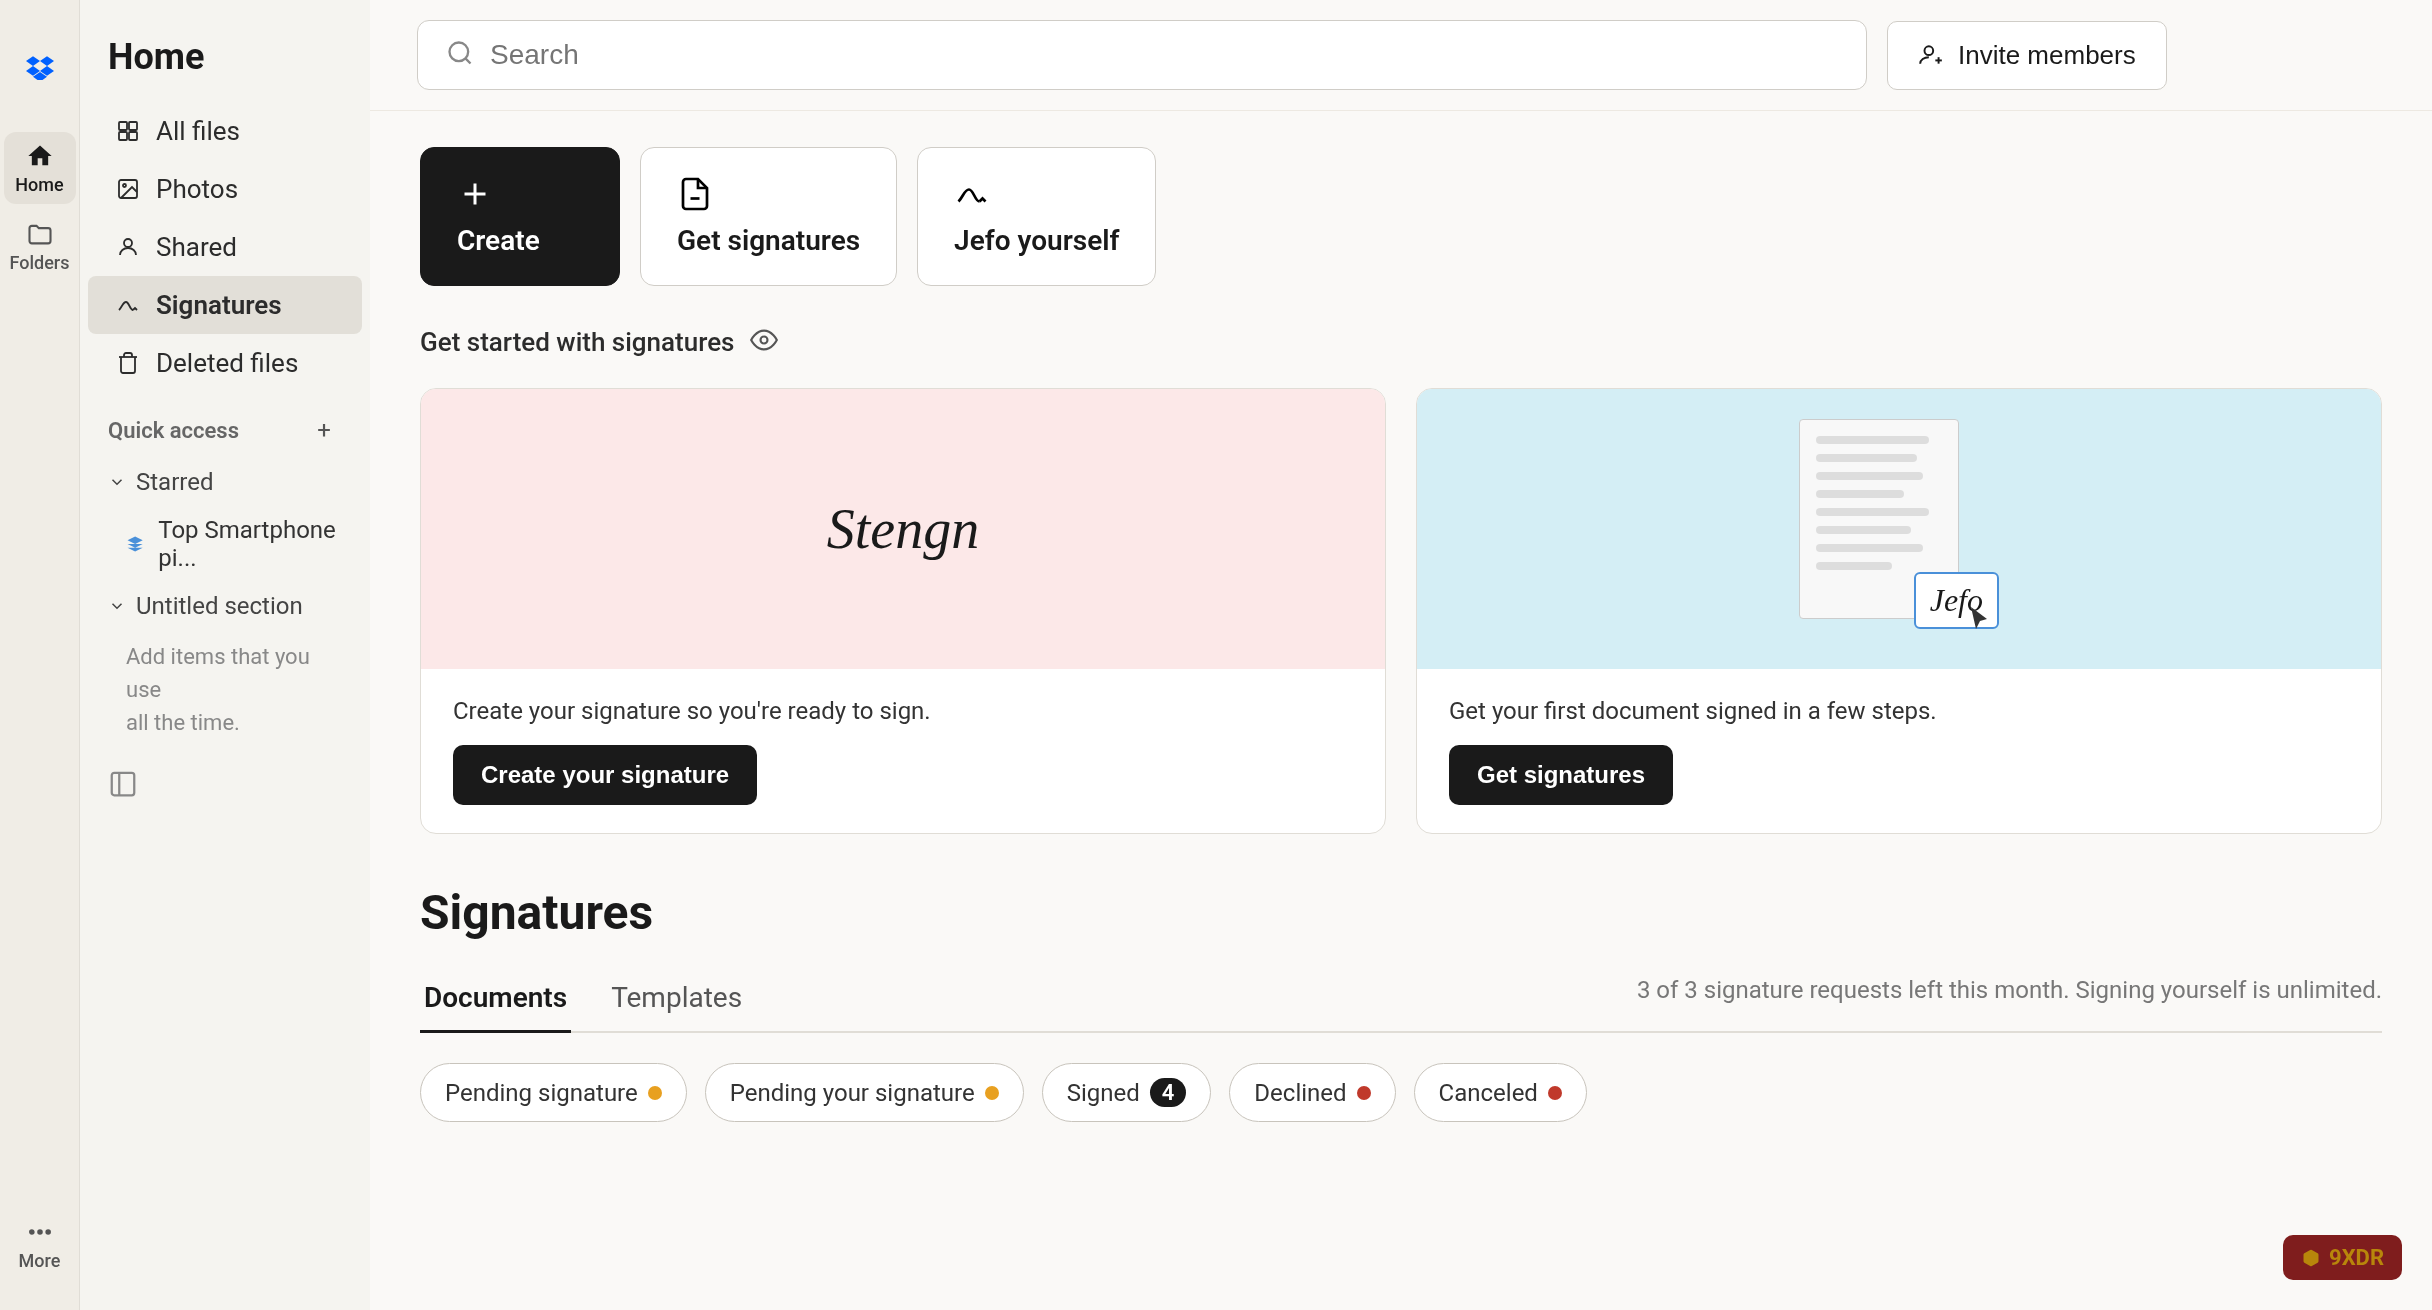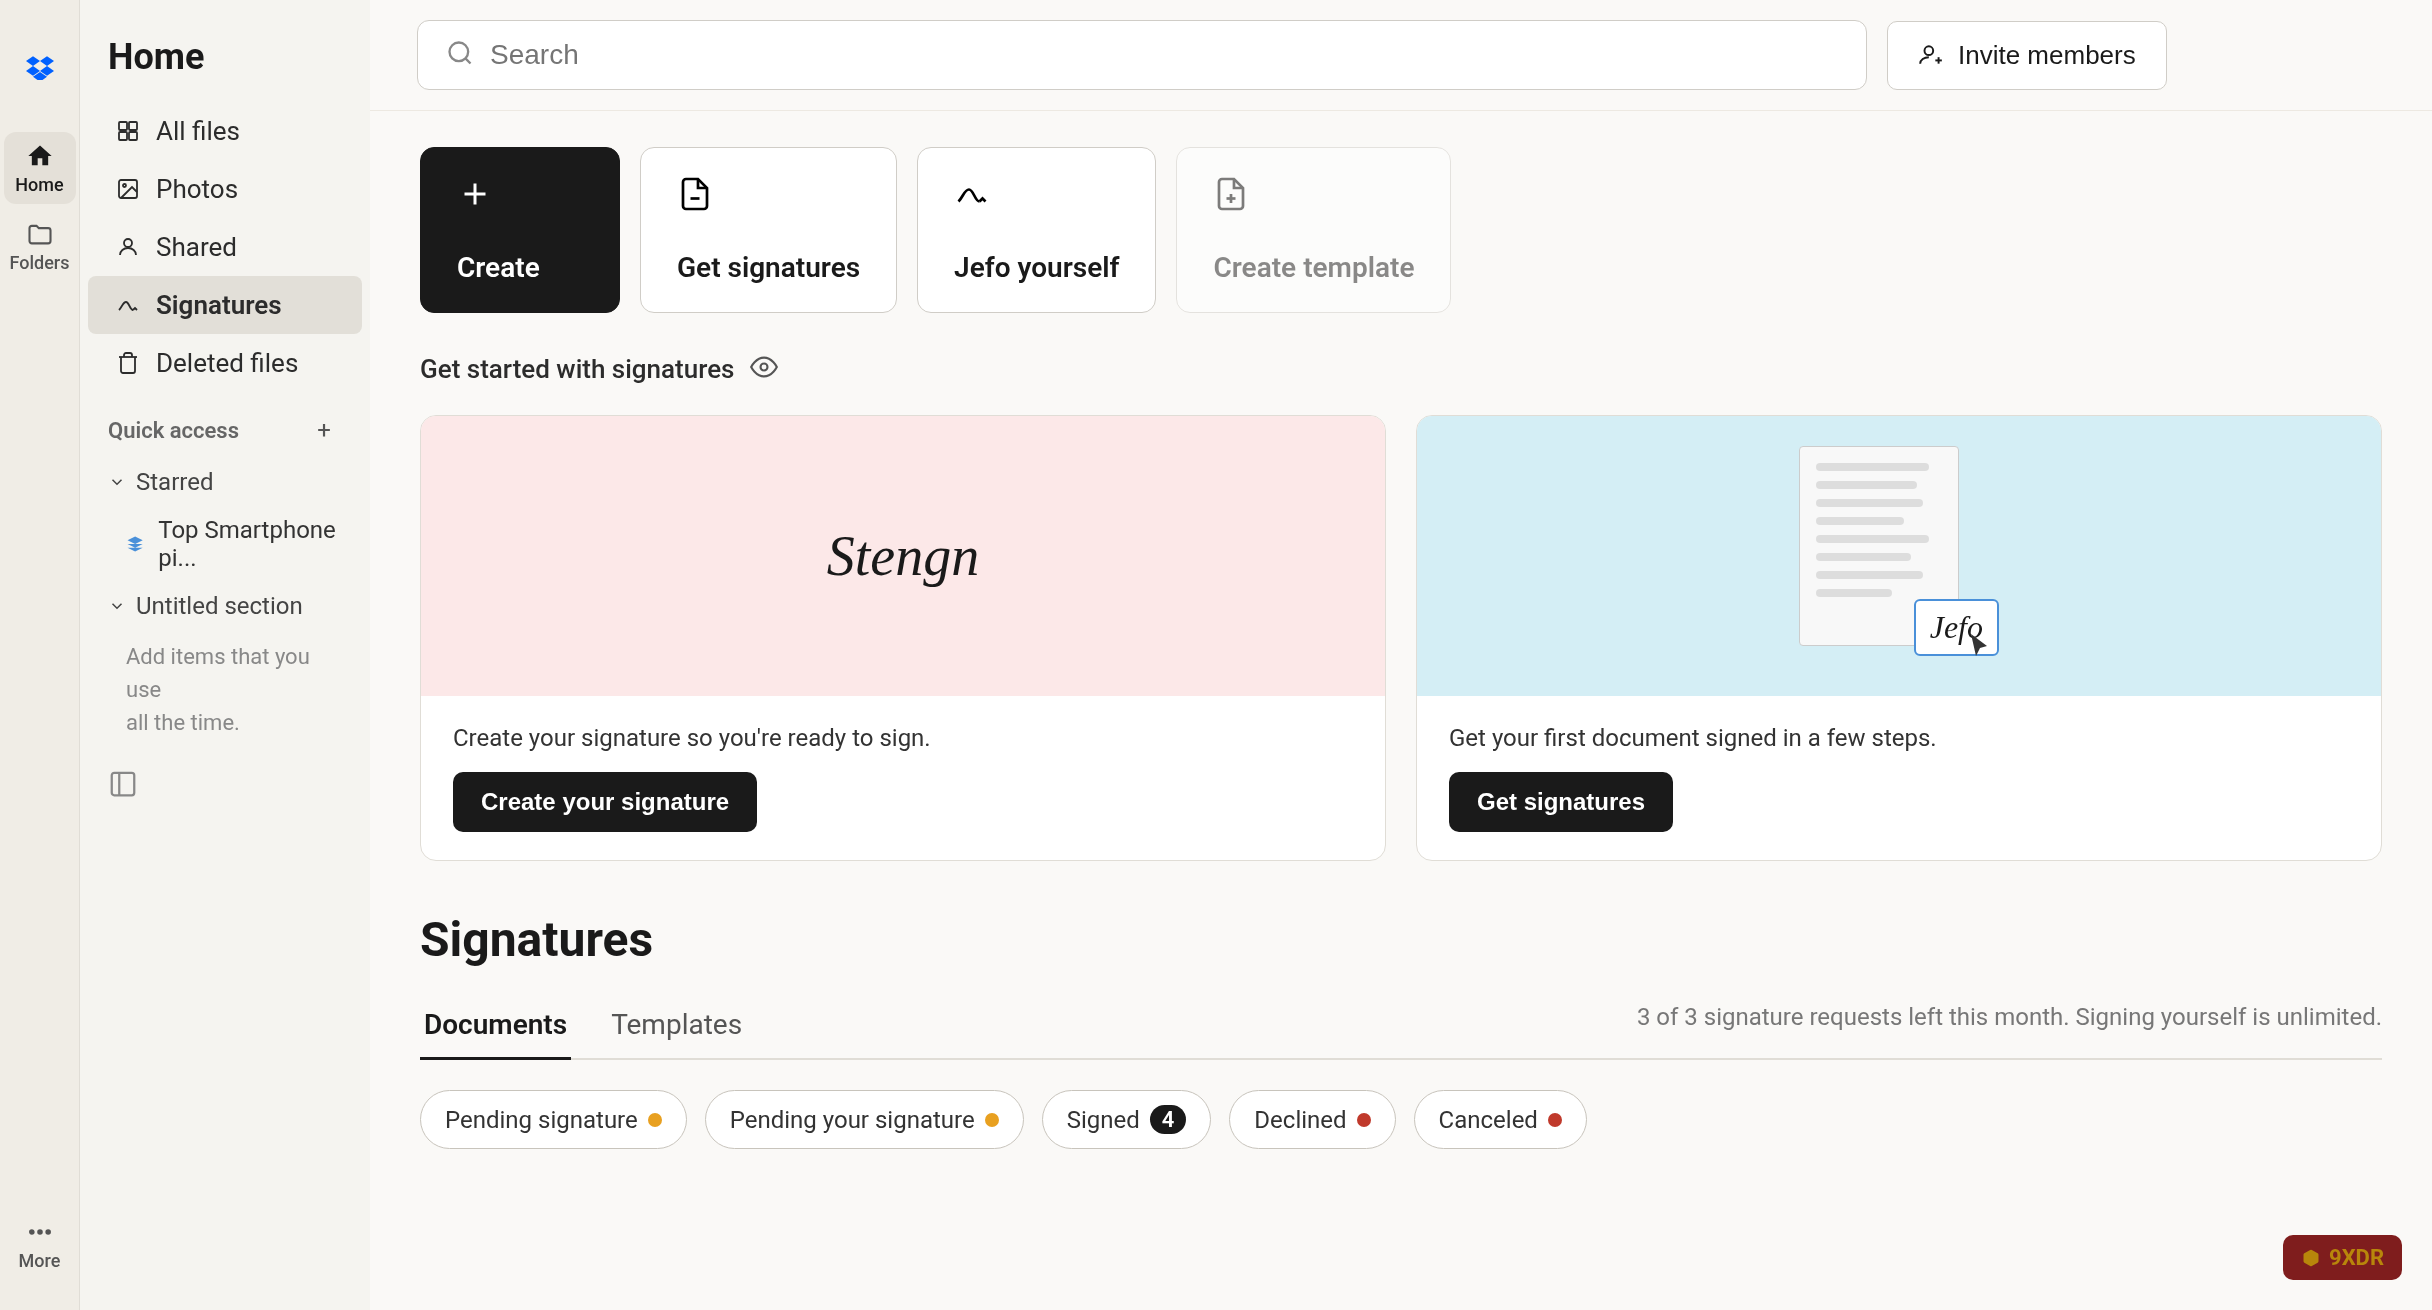--- a/index.html
+++ b/index.html
@@ -251,21 +251,20 @@
       background: #1a1a1a;
       color: #fff;
       border-color: #1a1a1a;
     }
 
     .action-btn svg { width: 36px; height: 36px; }
 
     .action-btn-label {
       font-size: 28px;
       font-weight: 600;
-      margin-top: 27px;
     }
 
     .action-btn.create-btn .action-btn-label { color: #fff; }
     .action-btn:not(.create-btn) .action-btn-label { color: #1a1a1a; }
     .action-btn.disabled { opacity: 0.5; }
 
     
     .get-started-row {
       display: flex;
       align-items: center;
@@ -641,29 +640,20 @@
         </svg>
         <span class="action-btn-label">Get signatures</span>
       </div>
       <div class="action-btn">
         <svg viewBox="0 0 24 24" fill="none" stroke="currentColor" stroke-width="1.8">
           <path d="M3 17c3-3 4-8 7-8s4 8 7 8"></path>
           <path d="M17 17l2-2 2 2"></path>
         </svg>
         <span class="action-btn-label">Jefo yourself</span>
       </div>
-      <div class="action-btn disabled">
-        <svg viewBox="0 0 24 24" fill="none" stroke="currentColor" stroke-width="1.8">
-          <path d="M14 2H6a2 2 0 00-2 2v16a2 2 0 002 2h12a2 2 0 002-2V8z"></path>
-          <polyline points="14,2 14,8 20,8"></polyline>
-          <line x1="12" y1="12" x2="12" y2="18"></line>
-          <line x1="9" y1="15" x2="15" y2="15"></line>
-        </svg>
-        <span class="action-btn-label">Create template</span>
-      </div>
     </div>
 
     <div class="get-started-row">
       <span class="get-started-label">Get started with signatures</span>
       <span class="eye-icon">
         <svg viewBox="0 0 24 24" fill="none" stroke="currentColor" stroke-width="1.8">
           <path d="M1 12s4-8 11-8 11 8 11 8-4 8-11 8-11-8-11-8z"></path>
           <circle cx="12" cy="12" r="3"></circle>
         </svg>
       </span>

